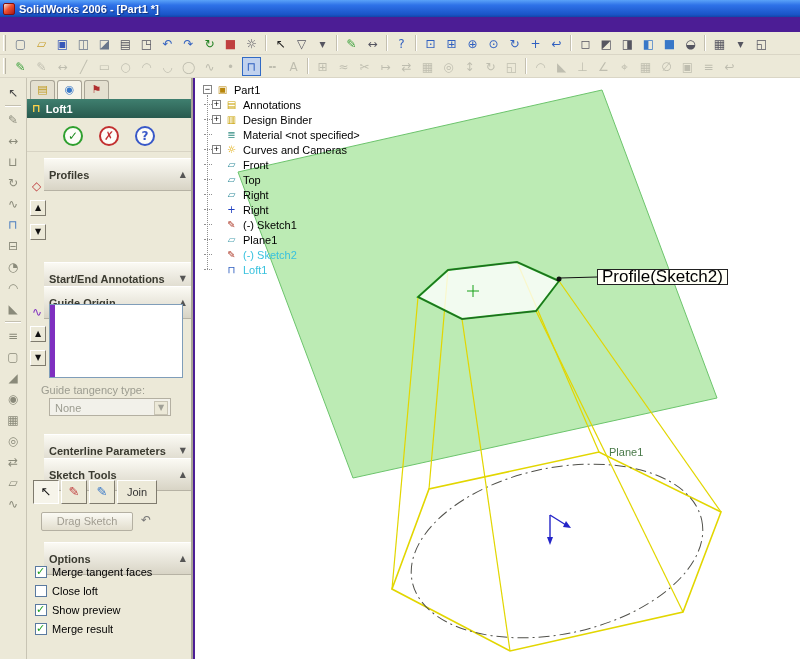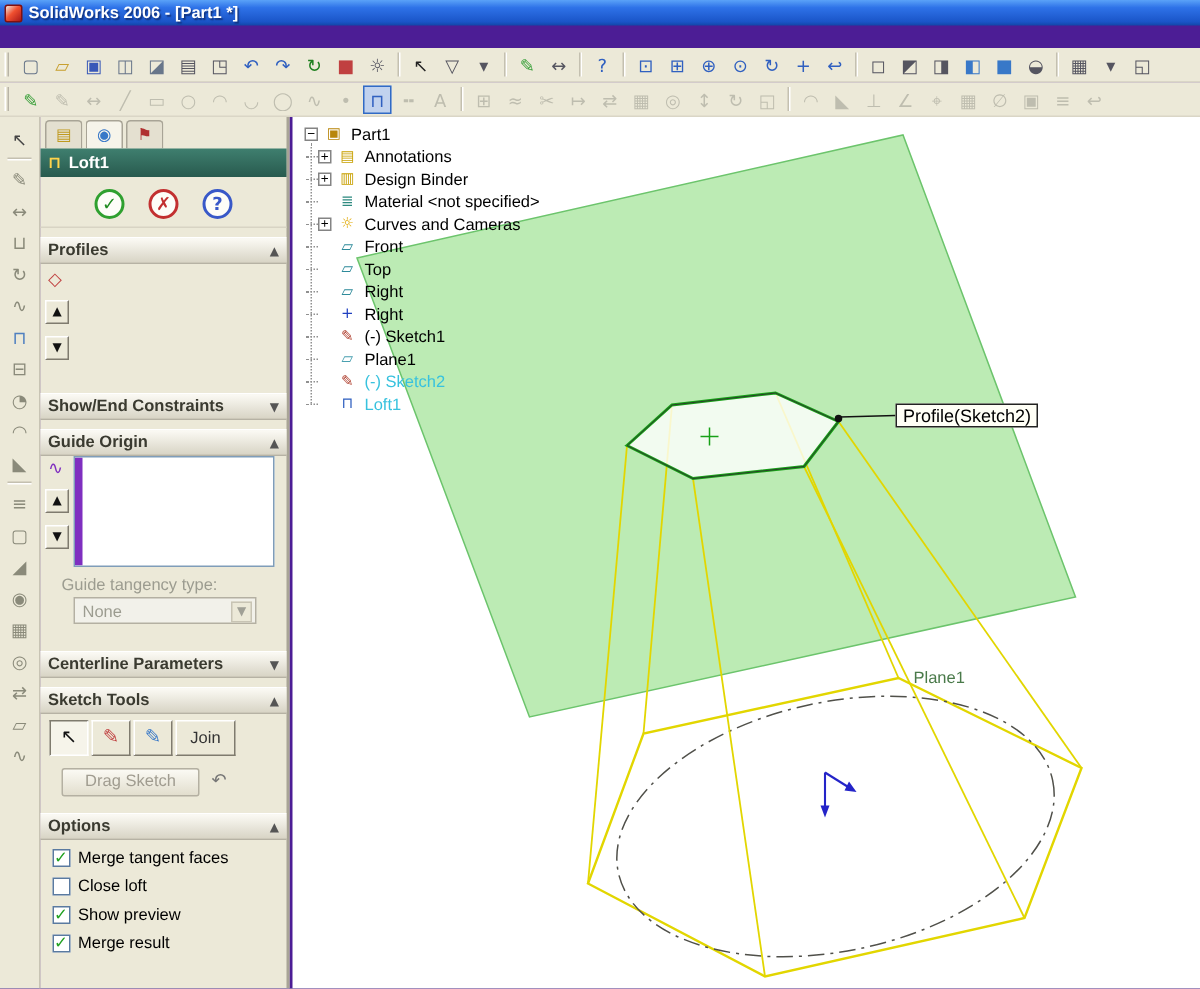--- a/index.html
+++ b/index.html
@@ -39,21 +39,21 @@
   .pm-tab{width:25px;height:19px;background:#E4E0D0;border:1px solid #A8A496;border-bottom:none;border-radius:3px 3px 0 0;text-align:center;line-height:18px;font-size:11px;font-family:"DejaVu Sans",sans-serif}
   .pm-tab.active{background:#F6F4EA}
   .pm-header{position:absolute;top:21px;left:0;right:0;height:19px;background:linear-gradient(180deg,var(--pm-header-bg,#3F7F6F),#285A4E);color:#fff;font-weight:bold;display:flex;align-items:center;gap:5px;padding-left:5px}
   .pm-header-icon{color:#FFD34A;font-weight:bold;font-family:"DejaVu Sans",sans-serif}
   .pm-actions{position:absolute;top:42px;left:0;right:0;height:32px;display:flex;justify-content:center;gap:16px;align-items:center;border-bottom:1px solid #D8D4C4}
   .pmbtn{width:20px;height:20px;border-radius:50%;text-align:center;line-height:17px;font-weight:bold;font-size:12px;background:#FDFDF8;border:2px solid;font-family:"DejaVu Sans",sans-serif;cursor:default}
   .pmbtn.ok{border-color:#2FA02F;color:#1E8A1E}
   .pmbtn.cancel{border-color:#C23030;color:#C23030}
   .pmbtn.help{border-color:#3858C8;color:#3858C8}
 
-  .sect{position:absolute;left:0;right:0;height:18px;background:linear-gradient(180deg,#FBFAF4,#D8D4C5);border-top:1px solid #FFF;border-bottom:1px solid #B6B2A4;display:flex;align-items:center;justify-content:space-between;padding:0 5px;font-weight:bold;color:#3A3A30}
+  .sect{position:absolute;left:17px;right:0;height:33px;background:linear-gradient(180deg,#FBFAF4,#D8D4C5);border-top:1px solid #FFF;border-bottom:1px solid #B6B2A4;display:flex;align-items:center;justify-content:space-between;padding:0 5px;font-weight:bold;color:#3A3A30}
   .sect .arr{font-size:8px;color:#555;font-weight:normal;font-family:"DejaVu Sans",sans-serif}
 
   .grp-icon{position:absolute;font-size:12px;font-family:"DejaVu Sans",sans-serif}
   .updown{position:absolute;width:16px;height:16px;background:#ECE9D8;border:1px solid;border-color:#FFF #7F7B6E #7F7B6E #FFF;text-align:center;line-height:14px;font-size:8px;color:#111;font-family:"DejaVu Sans",sans-serif;cursor:default}
   .listbox{position:absolute;left:22px;width:134px;border:1px solid #7F9DB9;background:#FFF;overflow:hidden}
   .selbar{position:absolute;left:0;top:0;bottom:0;width:5px}
   #profilesList{top:100px;height:74px;background:var(--profiles-bg,#F29090)}
   #profilesList .selbar{background:var(--profiles-bar,#2EC02E)}
   #guideList{top:226px;height:74px}
   #guideList .selbar{background:var(--guide-bar,#7F2FC0)}
@@ -92,21 +92,21 @@
   .tree{position:absolute;left:8px;top:4px;width:180px}
   .tree-vline{position:absolute;left:4px;top:13px;height:174px;width:0;border-left:1px dotted #909090}
   .trow{height:15px;display:flex;align-items:center;font-size:11px;white-space:nowrap;position:relative}
   .stub{width:8px;border-top:1px dotted #909090;margin-left:1px;flex:none}
   .expcol{width:11px;height:11px;margin-right:2px;flex:none;text-align:center;font-size:9px;line-height:10px}
   .expcol.box{width:9px;height:9px;border:1px solid #848484;background:#fff;line-height:7px;margin-right:4px;color:#000}
   .ticon{width:13px;margin-right:3px;text-align:center;font-size:10px;flex:none;font-family:"DejaVu Sans",sans-serif}
   .tlabel{color:#000;padding:0 2px}
   .tlabel.hl{color:var(--hl-color,#38C2DE)}
 
-  .callout{position:absolute;left:402px;top:191px;background:#FFFFF6;border:1px solid #222;padding:0 4px;font-size:12px;height:16px;line-height:14px}
+  .callout{position:absolute;left:402px;top:191px;background:#FFFFF6;border:1px solid #222;padding:0 4px;font-size:17px;height:16px;line-height:14px}
   .plane-label{position:absolute;left:414px;top:368px;color:#4A7A4A;font-size:11px}
 </style>
 </head>
 <body>
 
 <div class="screen">
 
   <div class="titlebar">
     <span class="appicon"></span>
     <span class="title">SolidWorks 2006 - [Part1 *]</span>
@@ -241,21 +241,21 @@
 
     <div class="sect" style="top:80px">
       <span>Profiles</span>
       <span class="arr">▲</span>
     </div>
     <span class="grp-icon" style="left:5px;top:101px;color:#C04040">◇</span>
     <span class="updown" style="left:3px;top:122px">▲</span>
     <span class="updown" style="left:3px;top:146px">▼</span>
 
     <div class="sect" style="top:184px">
-      <span>Show/End Constraints</span>
+      <span>Start/End Annotations</span>
       <span class="arr">▼</span>
     </div>
 
     <div class="sect" style="top:208px">
       <span>Guide Origin</span>
       <span class="arr">▲</span>
     </div>
     <span class="grp-icon" style="left:5px;top:227px;color:#8030C0">∿</span>
     <span class="updown" style="left:3px;top:248px">▲</span>
     <span class="updown" style="left:3px;top:272px">▼</span>

